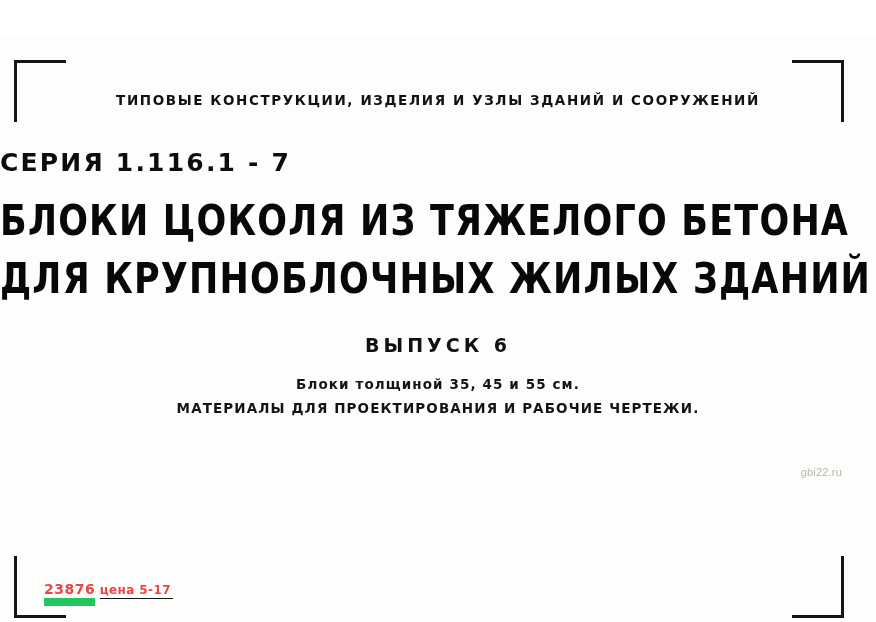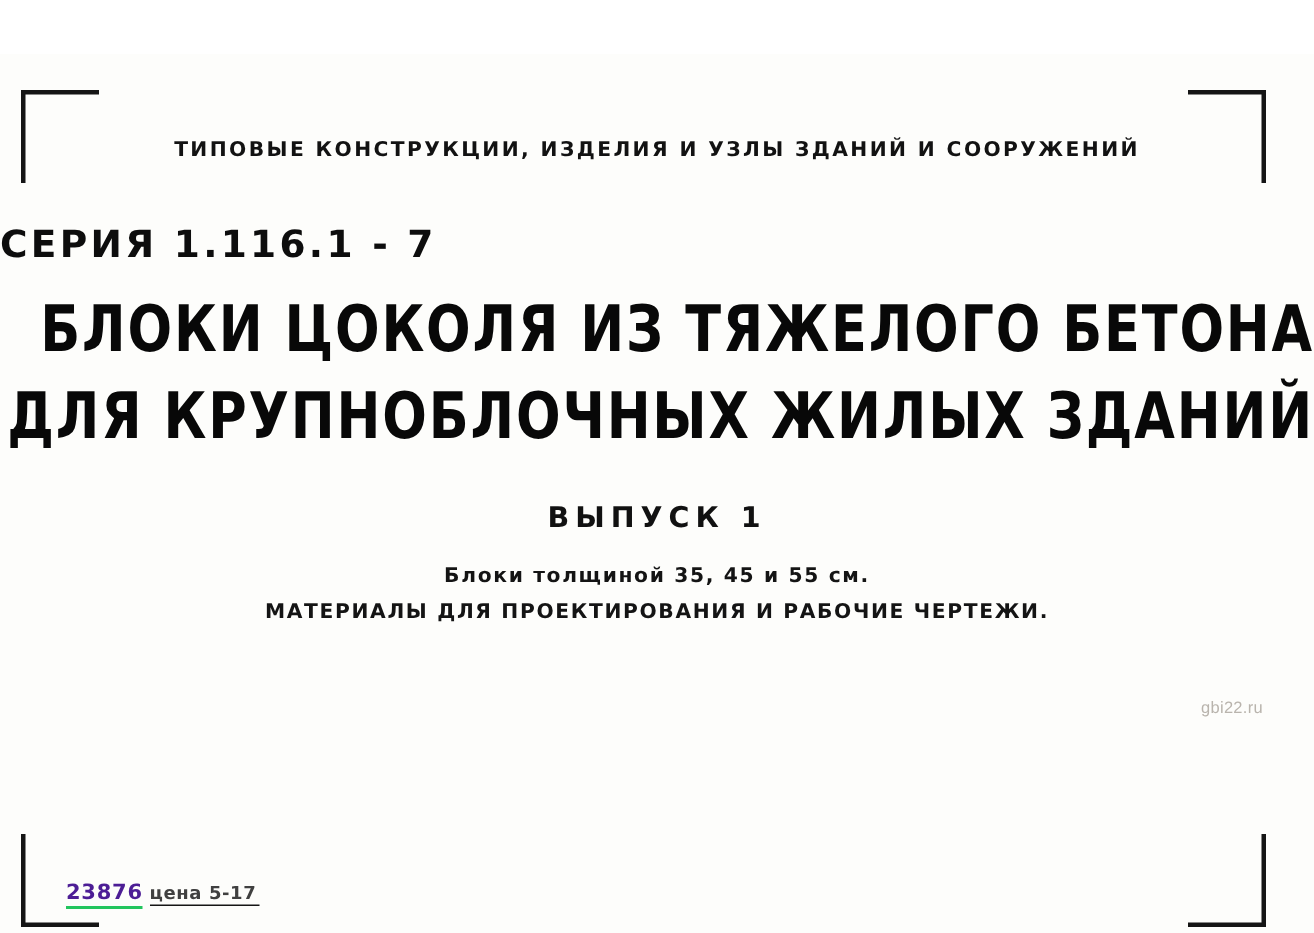--- a/index.html
+++ b/index.html
@@ -81,21 +81,21 @@
     letter-spacing: 2.2px;
     color: #0d0d0d;
     font-family: "DejaVu Sans", sans-serif;
   }
 
   .main-title {
     position: absolute;
     top: 158px;
     left: 0;
     width: 876px;
-    text-align: right;
+    text-align: left;
   }
   .main-title .l {
     display: block;
     font-size: 35px;
     font-weight: bold;
     letter-spacing: 1.2px;
     line-height: 44px;
     color: #080808;
     font-family: "DejaVu Sans", sans-serif;
     transform: scaleY(1.22);
@@ -138,31 +138,31 @@
   .stamp {
     position: absolute;
     left: 44px;
     bottom: 52px;
     text-align: left;
   }
   .stamp .code {
     font-size: 14px;
     font-weight: bold;
     letter-spacing: 0.5px;
-    color: #4c1d95;
-    font-family: "DejaVu Sans", sans-serif;
-    border-bottom: 2px solid #22c55e;
+    color: #ef4444;
+    font-family: "DejaVu Sans", sans-serif;
+    border-bottom: 8px solid #22c55e;
     display: inline-block;
     padding-bottom: 1px;
   }
   .stamp .price {
     font-size: 12px;
     font-weight: bold;
     letter-spacing: 0.4px;
-    color: #404040;
+    color: #ef4444;
     font-family: "DejaVu Sans", sans-serif;
     margin-top: 2px;
     border-bottom: 1.5px solid #151515;
     display: inline-block;
     padding-bottom: 1px;
     padding-right: 2px;
   }
 
   
   .watermark {
@@ -199,21 +199,21 @@
 
   <div class="subtitle-top">ТИПОВЫЕ КОНСТРУКЦИИ, ИЗДЕЛИЯ И УЗЛЫ ЗДАНИЙ И СООРУЖЕНИЙ</div>
 
   <div class="series-line">СЕРИЯ 1.116.1 - 7</div>
 
   <div class="main-title">
     <span class="l">БЛОКИ ЦОКОЛЯ ИЗ ТЯЖЕЛОГО БЕТОНА</span>
     <span class="l">ДЛЯ КРУПНОБЛОЧНЫХ ЖИЛЫХ ЗДАНИЙ</span>
   </div>
 
-  <div class="issue-line">ВЫПУСК  1</div>
+  <div class="issue-line">ВЫПУСК  6</div>
 
   <div class="desc">
     <span class="d">Блоки толщиной  35, 45 и  55 см.</span>
     <span class="d">МАТЕРИАЛЫ ДЛЯ ПРОЕКТИРОВАНИЯ И РАБОЧИЕ ЧЕРТЕЖИ.</span>
   </div>
 
   <div class="stamp">
     <div class="code">23876</div>
     <div class="price">цена 5-17</div>
   </div>

